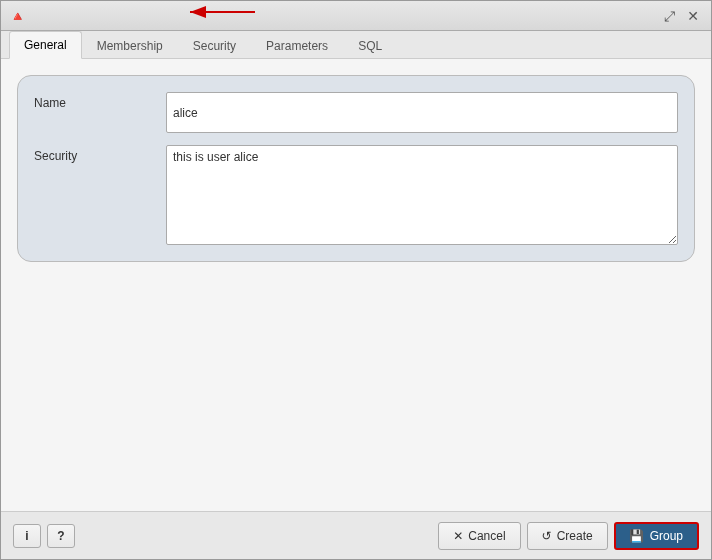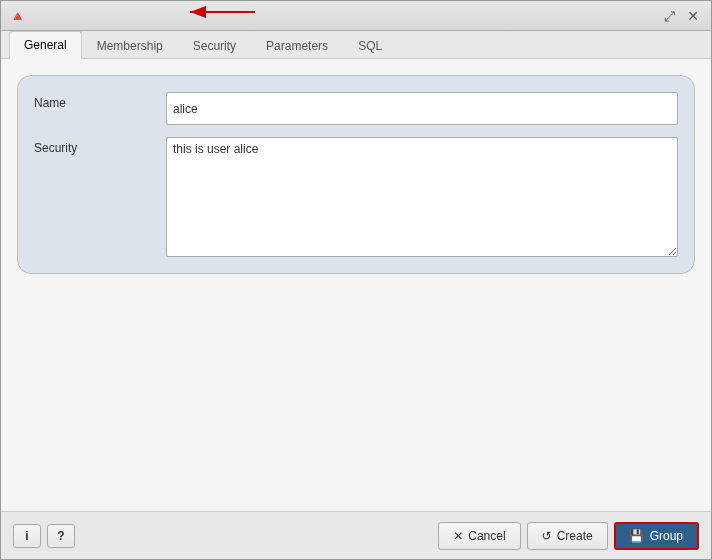--- a/index.html
+++ b/index.html
@@ -112,31 +112,31 @@
       text-align: left;
     }
     .form-input {
       flex: 1;
       padding: 3px 6px;
       border: 1px solid #aaa;
       border-radius: 2px;
       font-size: 12px;
       background: #fff;
       color: #333;
-      height: 33px;
+      height: 41px;
     }
     .form-textarea {
       flex: 1;
       padding: 4px 6px;
       border: 1px solid #aaa;
       border-radius: 2px;
       font-size: 12px;
       background: #fff;
       color: #333;
-      height: 120px;
+      height: 100px;
       resize: both;
       font-family: inherit;
     }
     .footer {
       border-top: 1px solid #ccc;
       background: #e8e8e8;
       padding: 8px 12px;
       display: flex;
       align-items: center;
       justify-content: space-between;

